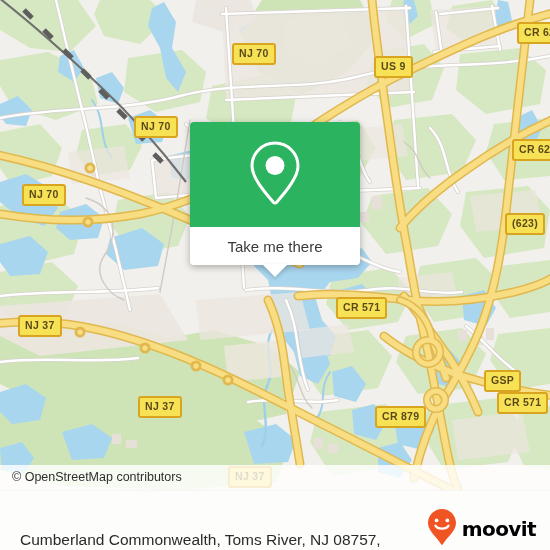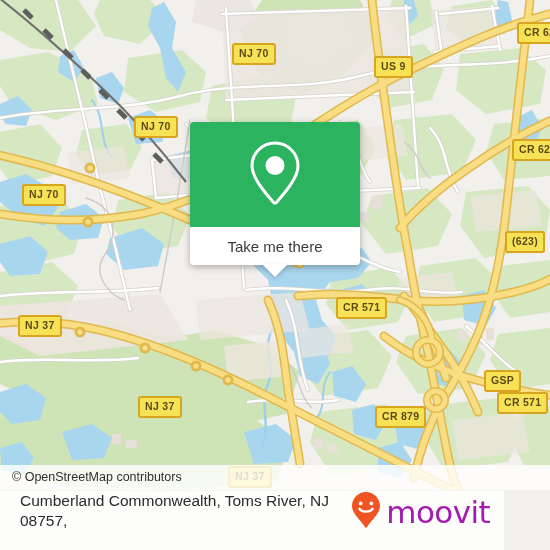--- a/index.html
+++ b/index.html
@@ -75,40 +75,40 @@
     background:rgba(255,255,255,.80);
     display:flex;align-items:center;
     z-index:30;
     box-sizing:border-box;
     padding-left:12px;
   }
   #attribution span{font-size:12.5px;color:#2e2e2e;line-height:1;}
 
   
   #bottom{
-    position:absolute;left:0;top:490px;width:504px;height:60px;
+    position:absolute;left:0;top:490px;width:550px;height:60px;
     background:rgba(253,253,253,.94);
     z-index:50;
     box-sizing:border-box;
-    display:flex;align-items:flex-start;
+    display:flex;align-items:flex-end;
     border-top:1px solid rgba(0,0,0,.03);
   }
   #bottom-text{
     flex:1 1 auto;
     padding-left:20px;padding-right:6px;
     font-size:15.5px;color:#2b2b2b;line-height:1.32;
   }
   #bottom-logo{
     flex:0 0 auto;
     display:flex;align-items:center;
     padding-right:14px;
   }
   #moovit-pin{flex:0 0 auto;margin-right:5px;}
   #moovit-word{
-    font-size:31px;font-weight:normal;color:#a21caf;
+    font-size:20px;font-weight:bold;color:#000000;
     letter-spacing:-.6px;line-height:1;
     font-family:"DejaVu Sans","Liberation Sans",sans-serif;
   }
 </style>
 </head>
 <body>
 
 <div id="root">
 
   <div id="map">
@@ -377,21 +377,21 @@
         </g>
       </g>
     </svg>
 
     <div class="shield" style="left:232px;top:43px;">NJ 70</div>
     <div class="shield" style="left:374px;top:56px;">US 9</div>
     <div class="shield" style="left:517px;top:22px;">CR 62</div>
     <div class="shield" style="left:134px;top:116px;">NJ 70</div>
     <div class="shield" style="left:512px;top:139px;">CR 623</div>
     <div class="shield" style="left:22px;top:184px;">NJ 70</div>
-    <div class="shield" style="left:505px;top:231px;">(623)</div>
+    <div class="shield" style="left:505px;top:213px;">(623)</div>
     <div class="shield" style="left:336px;top:297px;">CR 571</div>
     <div class="shield" style="left:18px;top:315px;">NJ 37</div>
     <div class="shield" style="left:484px;top:322px;margin-top:48px;">GSP</div>
     <div class="shield" style="left:497px;top:392px;">CR 571</div>
     <div class="shield" style="left:375px;top:406px;">CR 879</div>
     <div class="shield" style="left:138px;top:396px;">NJ 37</div>
     <div class="shield" style="left:228px;top:466px;">NJ 37</div>
   </div>
 
   <div id="attribution">

